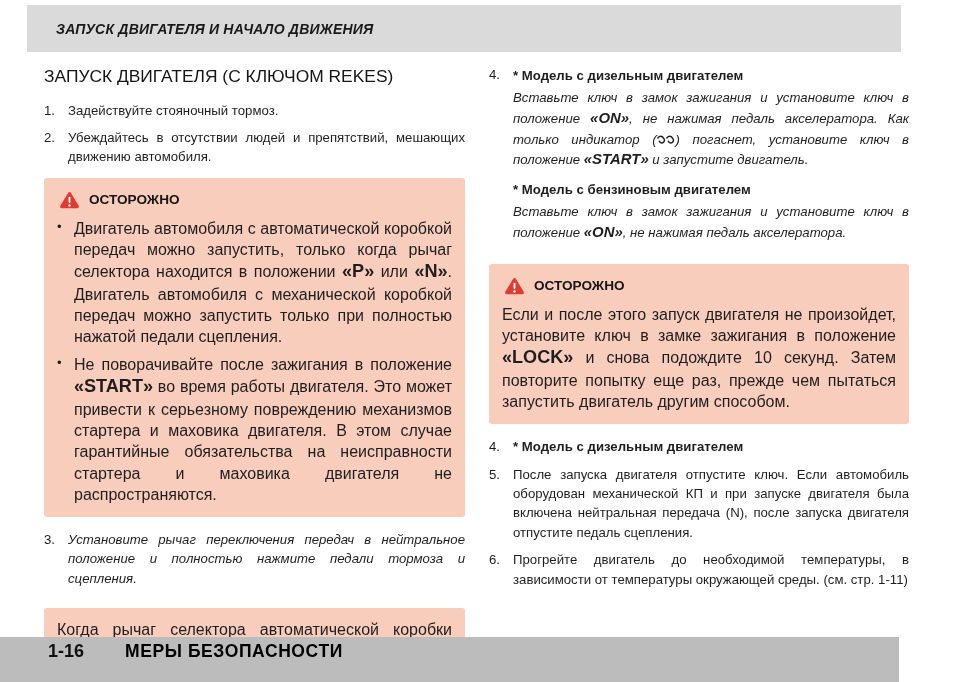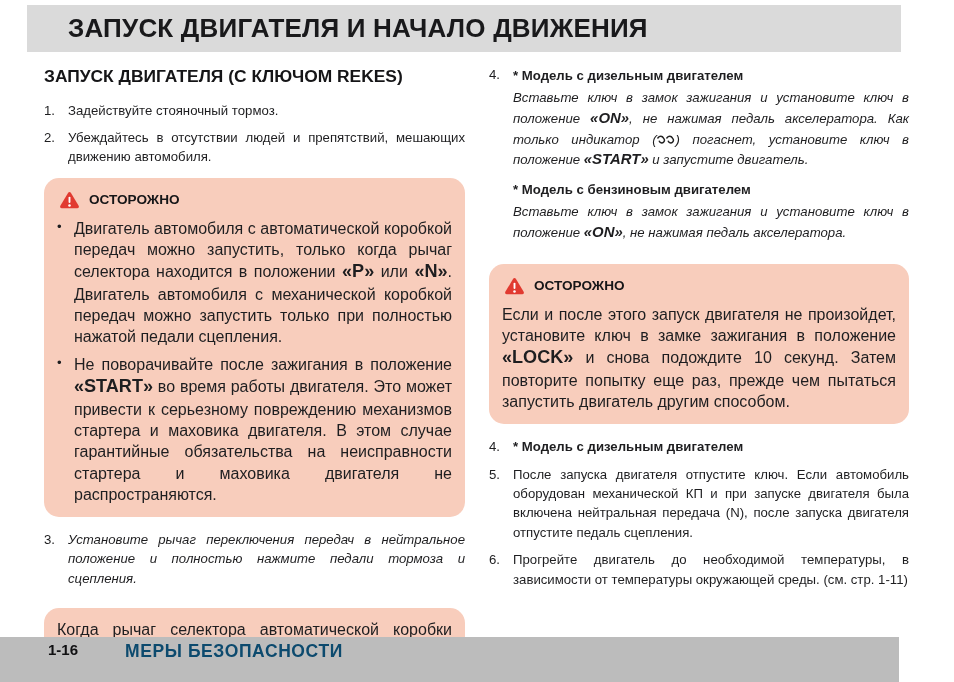--- a/index.html
+++ b/index.html
@@ -7,52 +7,52 @@
     width:954px;height:682px;background:#ffffff;position:relative;
     font-family:"Liberation Sans", sans-serif;color:#1e1e20;
     -webkit-font-smoothing:antialiased;overflow:hidden;
   }
   
   .header-bar{
     position:absolute;left:27px;top:5px;width:874px;height:47px;
     background:#dadada;display:flex;align-items:center;
   }
   .header-bar .title{
-    margin-left:41px;font-size:26px;font-weight:bold;letter-spacing:.2px;color:#19191b;
+    margin-left:29px;font-size:14px;font-weight:bold;letter-spacing:.2px;color:#19191b;font-style:italic;
   }
   
   .col{position:absolute;top:58px;font-size:13.2px;line-height:1.47;}
   .col-left{left:44px;width:421px;}
   .col-right{left:489px;width:420px;}
-  .section-title{font-size:17.4px;font-weight:bold;margin:6px 0 11px 0;color:#151517;}
+  .section-title{font-size:17.4px;font-weight:normal;margin:6px 0 11px 0;color:#151517;}
   
   .num-item{display:flex;margin-bottom:8px;}
   .num{width:24px;flex:none;}
   .itext{flex:1;text-align:justify;}
   .sub-head{font-weight:bold;margin:1px 0 3px 0;}
   .sub-p{text-align:justify;margin:0 0 9px 0;font-style:italic;}
   .kw{font-weight:bold;font-size:1.13em;white-space:nowrap;}
   .kw-sm{font-weight:bold;white-space:nowrap;}
   
   .warn-box{
-    background:#f8cdbc;border-radius:15px;padding:11px 13px 12px 13px;
+    background:#f8cdbc;border-radius:3px;padding:11px 13px 12px 13px;
     margin:11px 0 13px 0;line-height:1.32;
   }
   .warn-head{display:flex;align-items:center;gap:9px;font-weight:bold;
     font-size:13.6px;margin:2px 0 9px 2px;color:#161618;}
   .warn-box .bullet{display:flex;margin-bottom:7px;}
   .warn-box .bullet:last-child{margin-bottom:0;}
   .warn-box .bdot{width:17px;flex:none;}
   .warn-box .btext,.warn-box .wtext{flex:1;text-align:justify;font-size:16px;}
   .tri-icon{flex:none;display:block;}
   .glow-icon{display:inline-block;vertical-align:-1px;}
   
   .footer-bar{position:absolute;left:0;top:637px;width:899px;height:45px;background:#bcbcbc;}
-  .page-num{position:absolute;left:48px;top:4px;font-size:15px;font-weight:bold;color:#101012;}
-  .footer-title{position:absolute;left:125px;top:4px;font-size:17.5px;font-weight:bold;color:#0c4a6e;letter-spacing:.6px;text-align:right;}
+  .page-num{position:absolute;left:48px;top:4px;font-size:18px;font-weight:bold;color:#101012;}
+  .footer-title{position:absolute;left:125px;top:4px;font-size:17.5px;font-weight:bold;color:#000000;letter-spacing:.6px;text-align:right;}
 </style>
 </head>
 <body>
 
 <div class="header-bar">
   <div class="title">ЗАПУСК ДВИГАТЕЛЯ И НАЧАЛО ДВИЖЕНИЯ</div>
 </div>
 
 <div class="col col-left">
 

